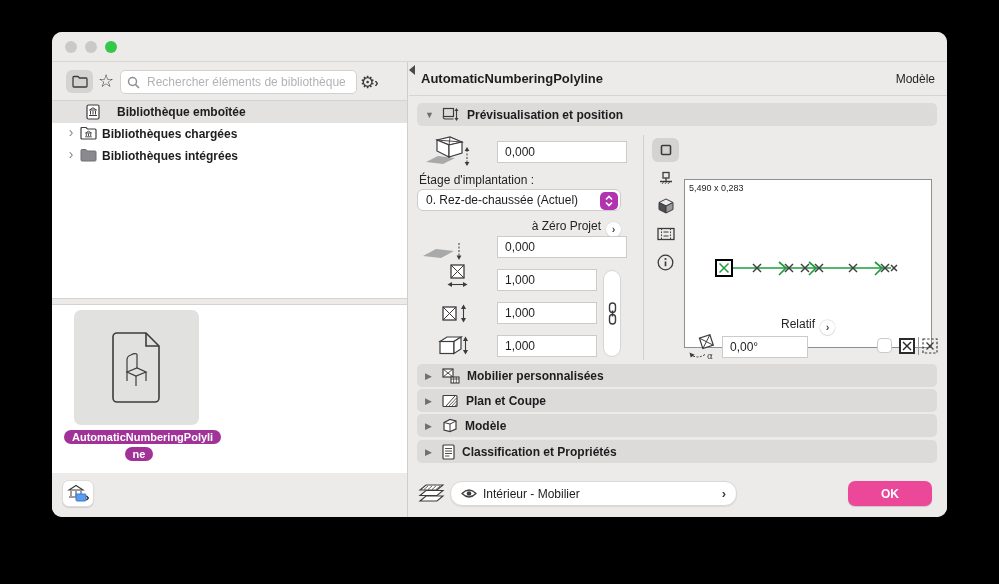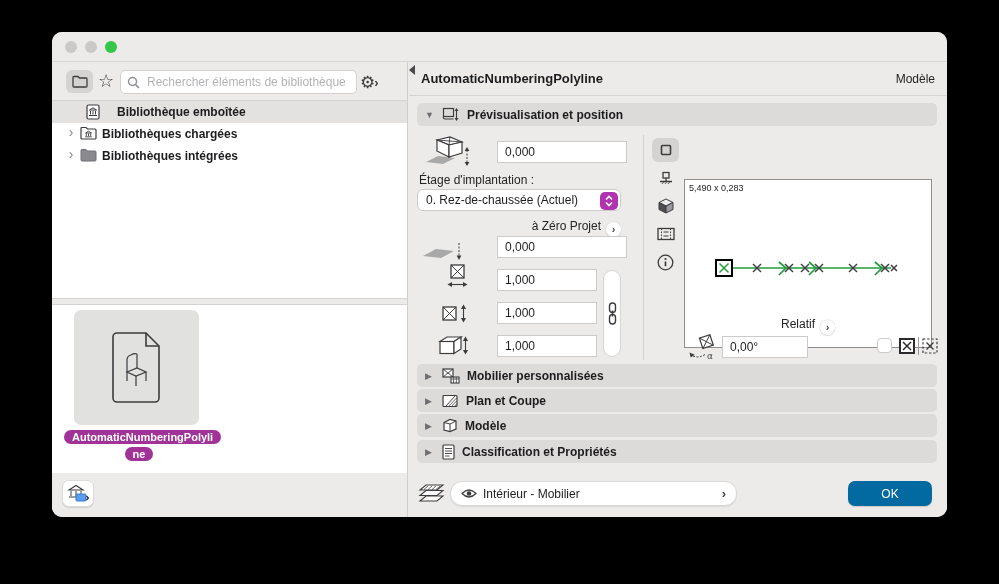--- a/index.html
+++ b/index.html
@@ -77,21 +77,21 @@
   .i-rot{left:313px;top:274px;width:86px;}
   .cb{position:absolute;left:468px;top:276px;width:15px;height:15px;background:#fff;border:1px solid #cbcac8;border-radius:4px;}
   .anchor-seg{position:absolute;left:489px;top:275px;display:flex;align-items:center;}
   .seg-div{width:1px;height:18px;background:#9a9a9e;margin:0 2px;}
   
   .ic-layers{position:absolute;left:9px;top:421px;}
   .layer-dd{position:absolute;left:41px;top:419px;width:287px;height:25px;background:#fff;border:1px solid #d9d8d6;border-radius:12px;display:flex;align-items:center;gap:6px;padding:0 10px;font-size:12px;color:#1d1d1f;box-shadow:0 1px 1px rgba(0,0,0,.08);}
   .layer-dd .chev{position:absolute;right:10px;font-size:13px;font-weight:bold;color:#3c3c3e;}
   .btn{position:absolute;top:419px;height:25px;border:none;border-radius:7px;font-size:12px;font-family:inherit;}
   .btn-cancel{left:341px;width:93px;background:#fff;color:#1d1d1f;box-shadow:0 0 0 .5px #d9d8d6,0 1px 1px rgba(0,0,0,.12);margin-top:43px;}
-  .btn-ok{left:439px;width:84px;background:#0369a1;color:#fff;font-weight:normal;box-shadow:0 1px 1px rgba(0,0,0,.15);}
+  .btn-ok{left:439px;width:84px;background:#ec4899;color:#fff;font-weight:bold;box-shadow:0 1px 1px rgba(0,0,0,.15);}
 </style>
 </head>
 <body>
 
 <div class="window">
 
   <div class="titlebar">
     <div class="lights">
       <span class="light gray"></span>
       <span class="light gray"></span>

